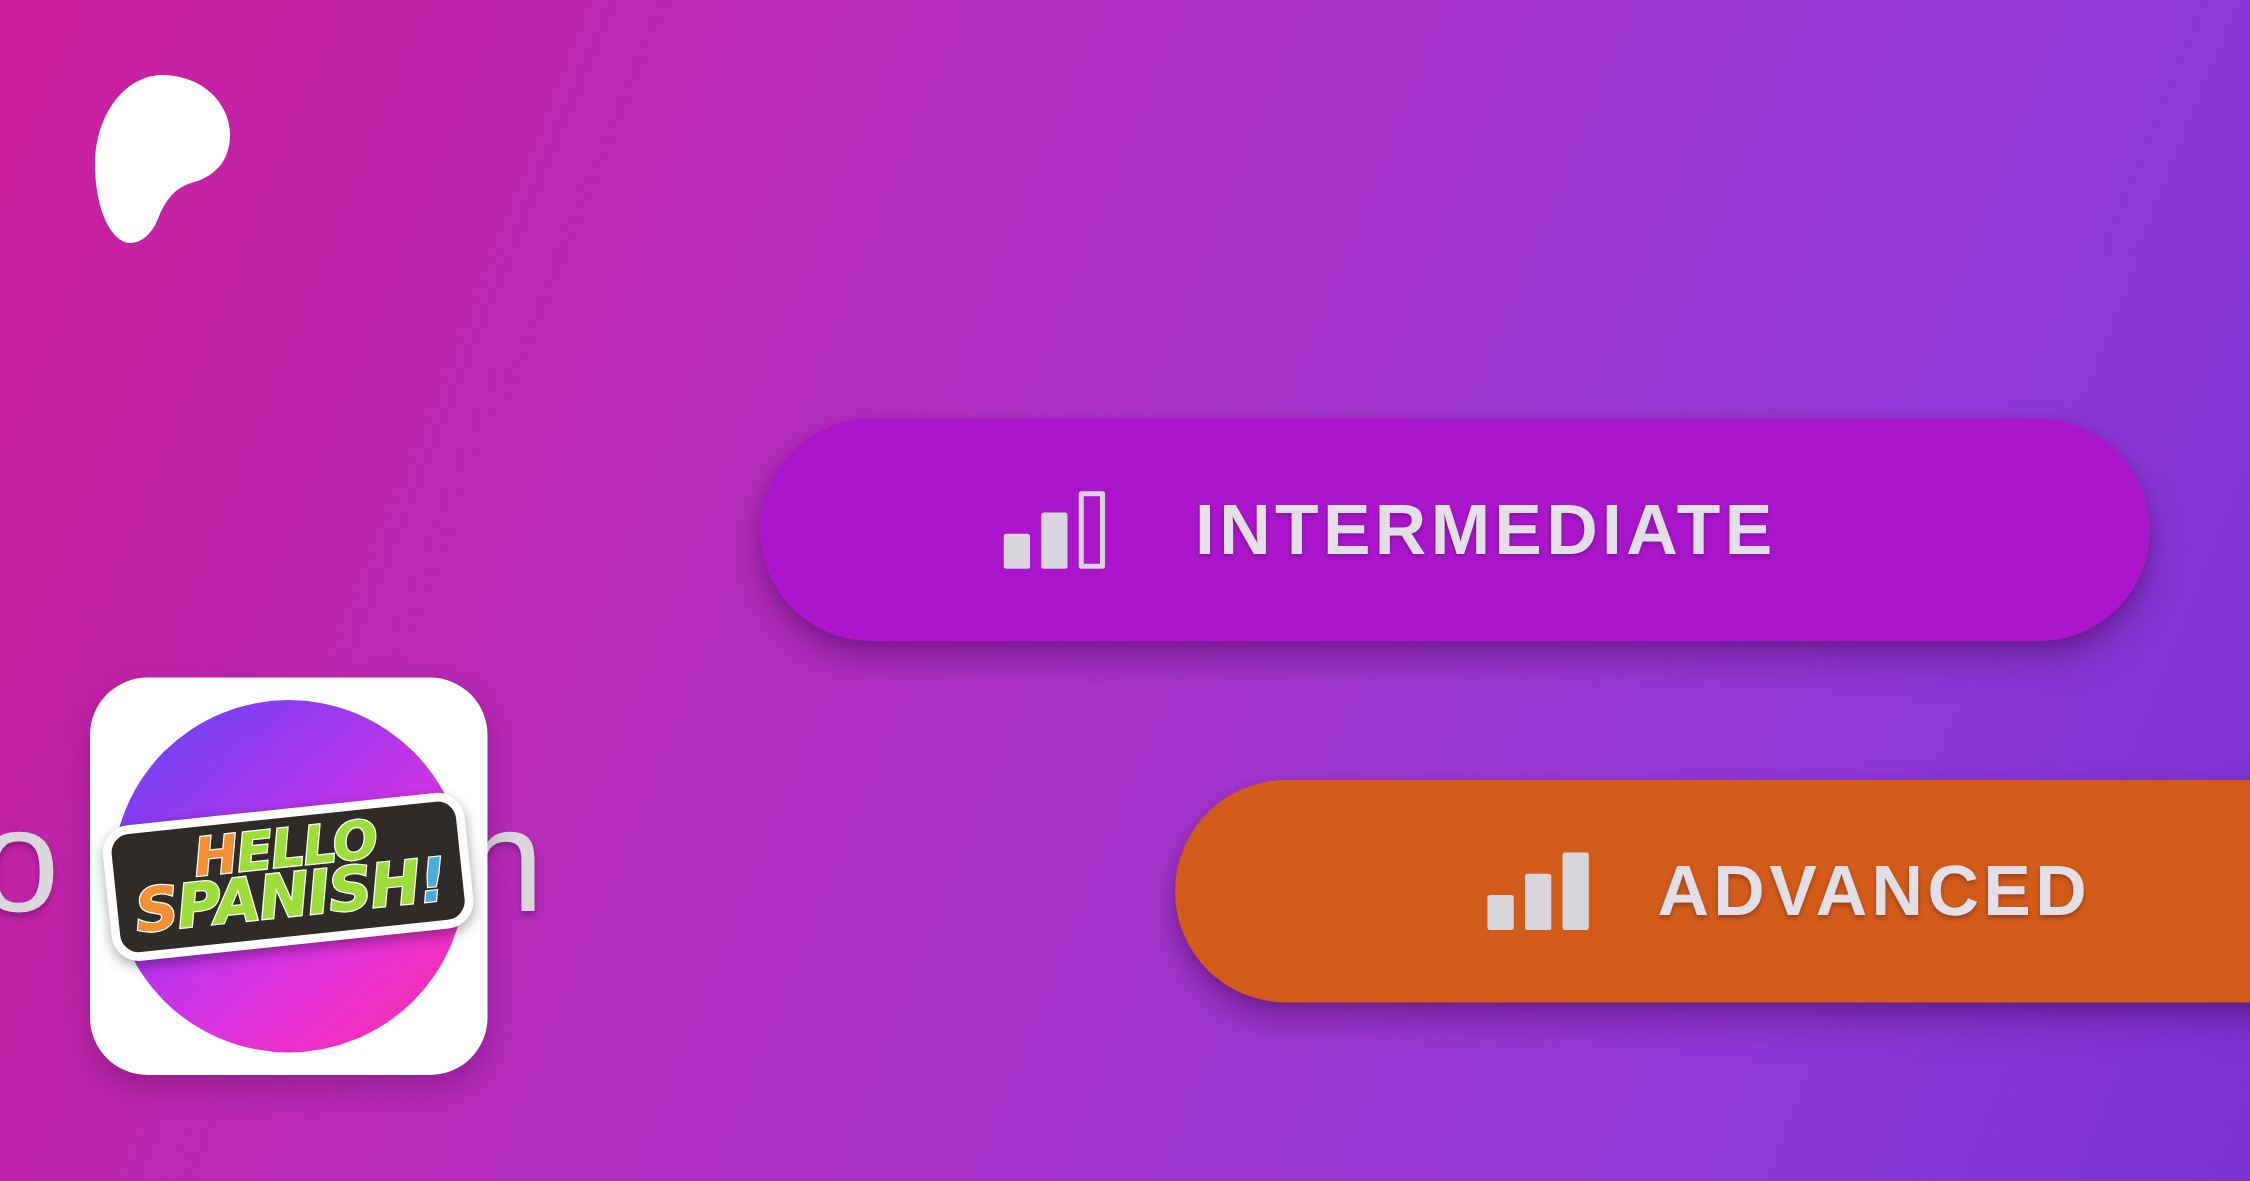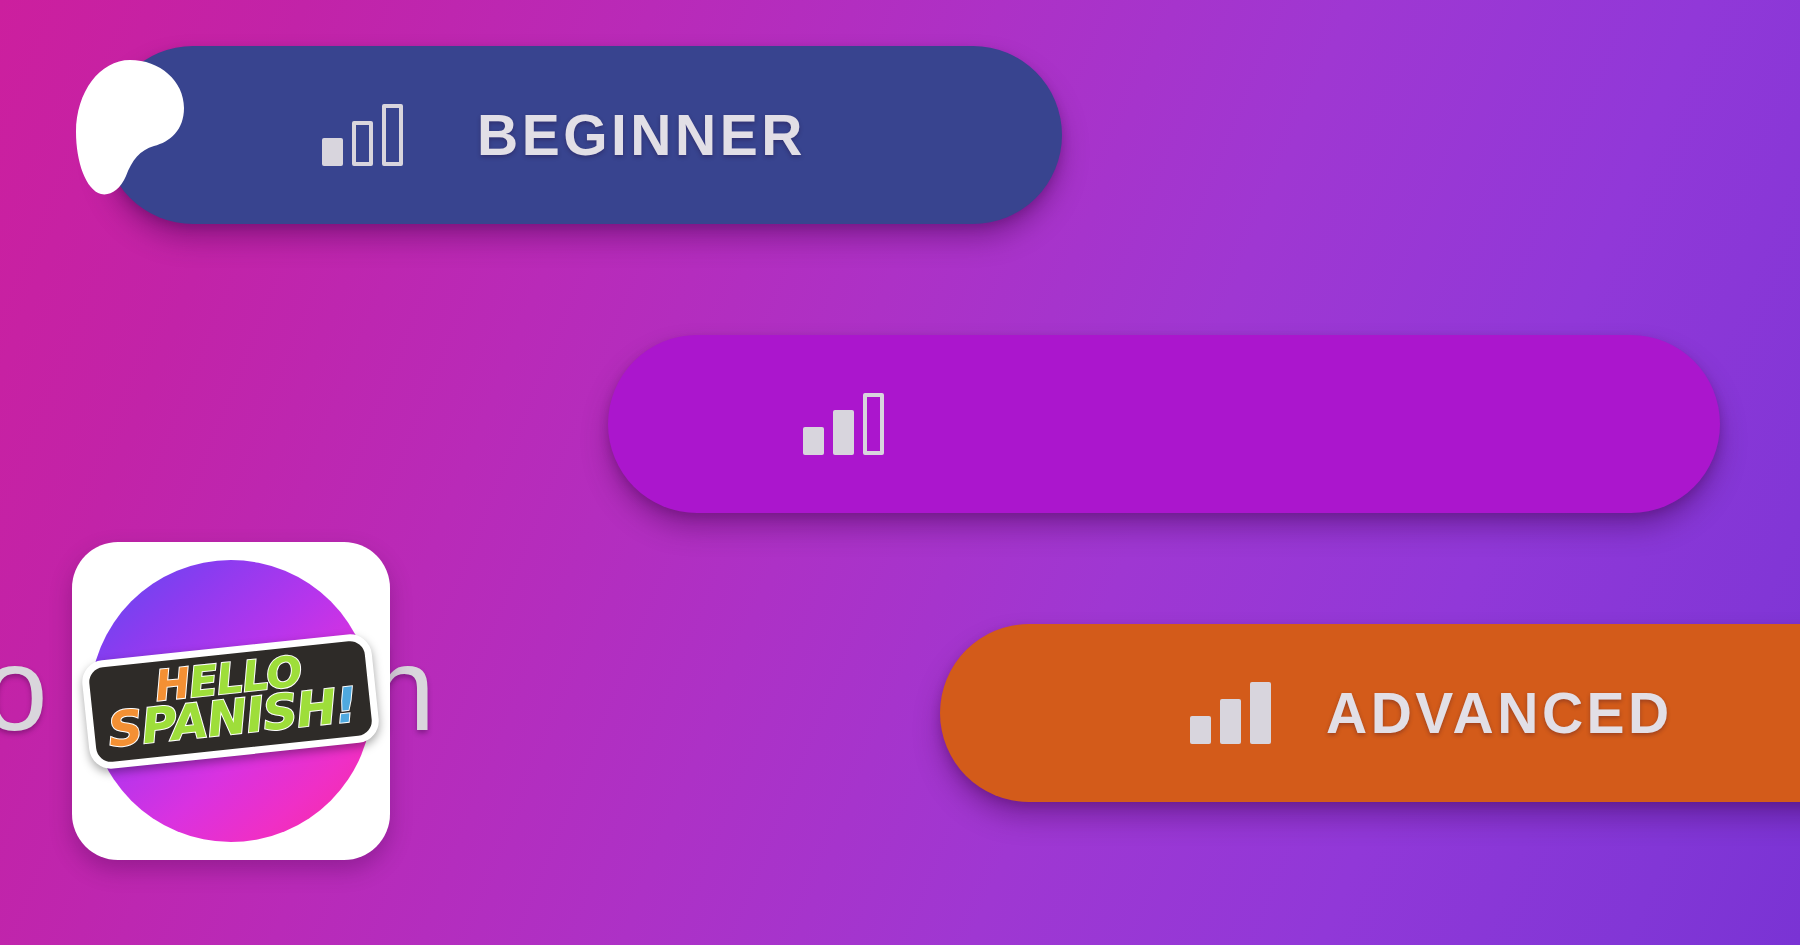--- a/index.html
+++ b/index.html
@@ -155,39 +155,30 @@
   .g-green  { color:#9ede3a; }
   .g-blue   { color:#4fa9df; }
 </style>
 </head>
 <body>
 
 <div id="screen">
 
   <div class="bg-wordmark">o      panish</div>
 
-  <div class="pill" id="pill-beginner">
-    <span class="icon-wrap">
-      <span class="bars">
-        <span class="bar b1 filled"></span>
-        <span class="bar b2 hollow"></span>
-        <span class="bar b3 hollow"></span>
-      </span>
-    </span>
-    <span class="label">BEGINNER</span>
-  </div>
 
   <div class="pill" id="pill-intermediate">
     <span class="icon-wrap">
       <span class="bars">
         <span class="bar b1 filled"></span>
         <span class="bar b2 filled"></span>
         <span class="bar b3 hollow"></span>
       </span>
     </span>
+    <span class="label">INTERMEDIATE</span>
   </div>
 
   <div class="pill" id="pill-advanced">
     <span class="icon-wrap">
       <span class="bars">
         <span class="bar b1 filled"></span>
         <span class="bar b2 filled"></span>
         <span class="bar b3 filled"></span>
       </span>
     </span>

